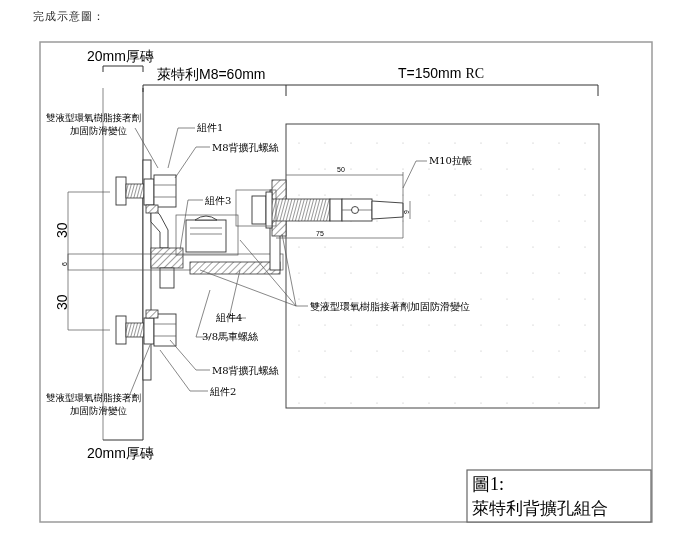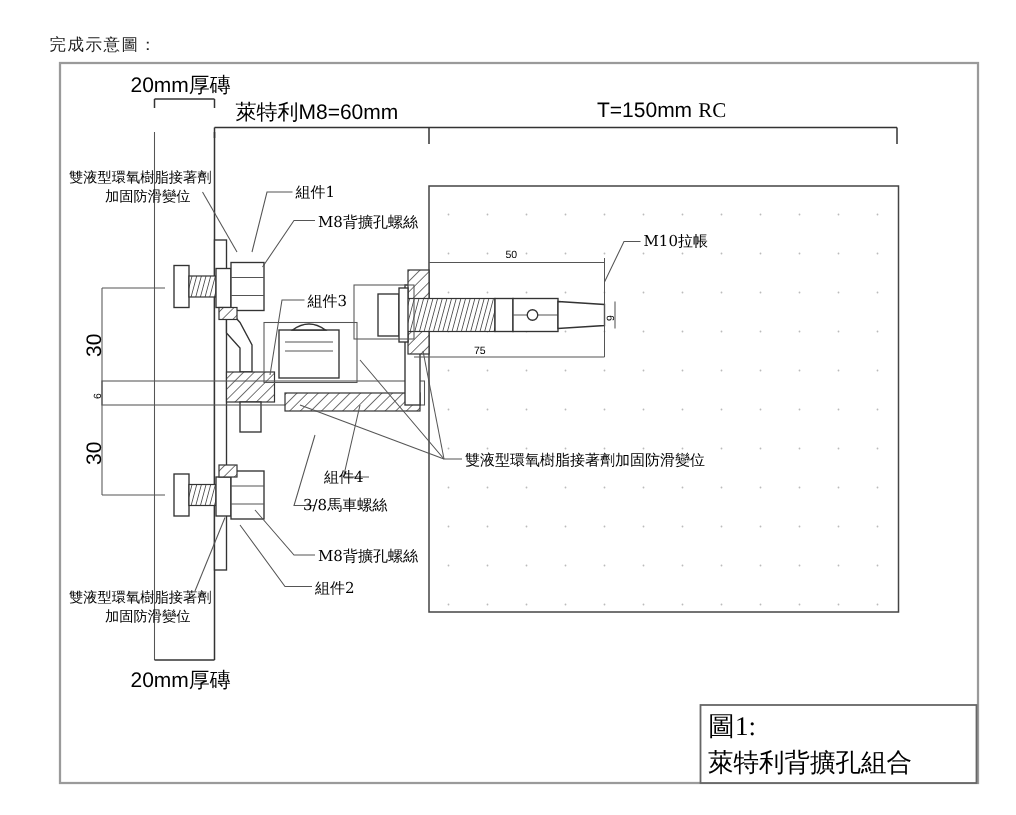--- a/index.html
+++ b/index.html
@@ -1,19 +1,19 @@
 <!DOCTYPE html>
 <html><head>
 <meta charset="utf-8">
 <style>
   html, body { margin:0; padding:0; background:#ffffff; }
   body { width:677px; height:543px; position:relative; overflow:hidden;
          font-family:"DejaVu Serif", serif; color:#111; }
   .page-heading { position:absolute; left:33px; top:9px; font-size:11px;
-                  font-family:"DejaVu Sans", sans-serif; letter-spacing:1px; color:#222;margin-top:13px; }
+                  font-family:"DejaVu Sans", sans-serif; letter-spacing:1px; color:#222; }
   svg { position:absolute; left:0; top:0; }
   .sans { font-family:"Liberation Sans", sans-serif; }
   .serif { font-family:"DejaVu Serif", serif; }
   .rcfont { font-family:"Liberation Serif", serif; }
   .ln { stroke:#333; stroke-width:1; fill:none; }
   .thin { stroke:#555; stroke-width:0.7; fill:none; }
   .frame { stroke:#9a9a9a; stroke-width:1.5; fill:none; }
   .hatch { fill:url(#hatch); stroke:#333; stroke-width:0.8; }
   .part { fill:#fff; stroke:#333; stroke-width:0.9; }
   .thread { fill:url(#thread); stroke:#333; stroke-width:0.8; }

